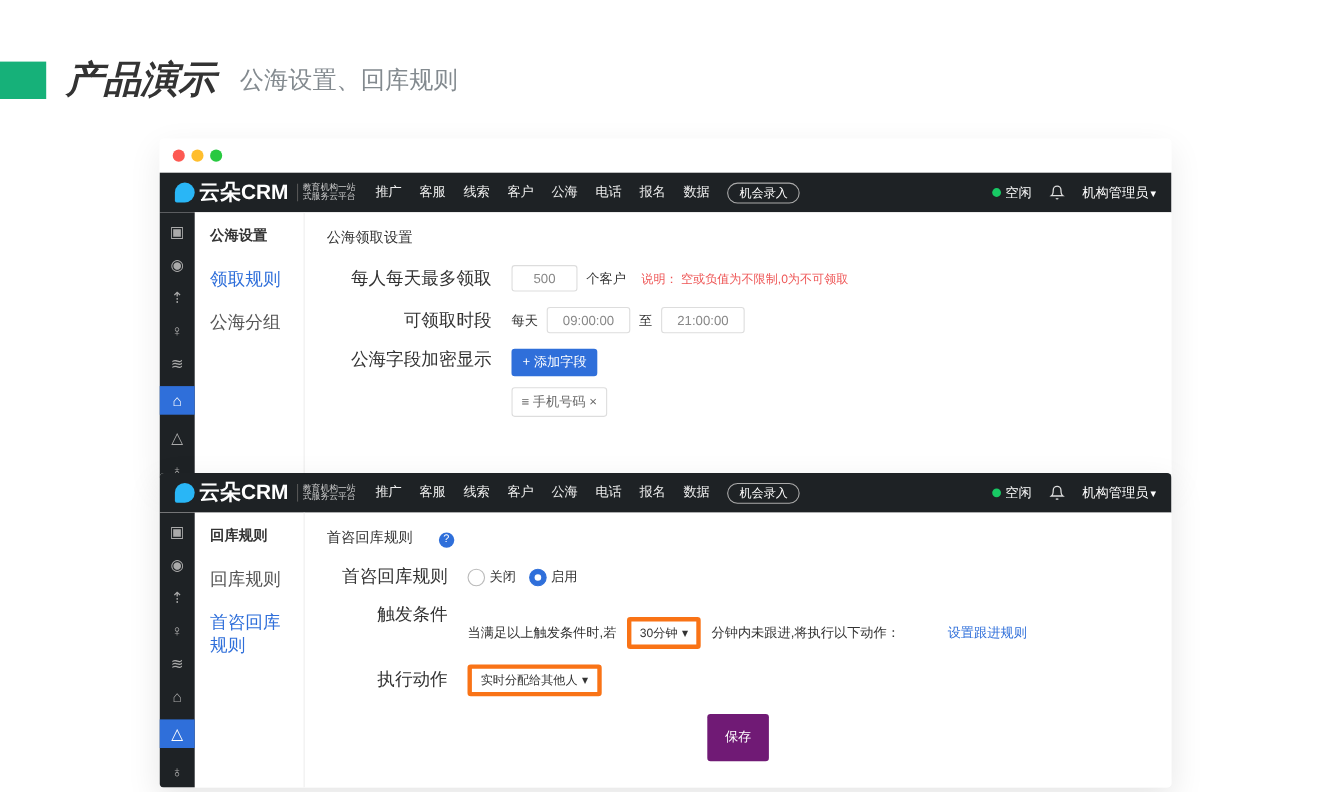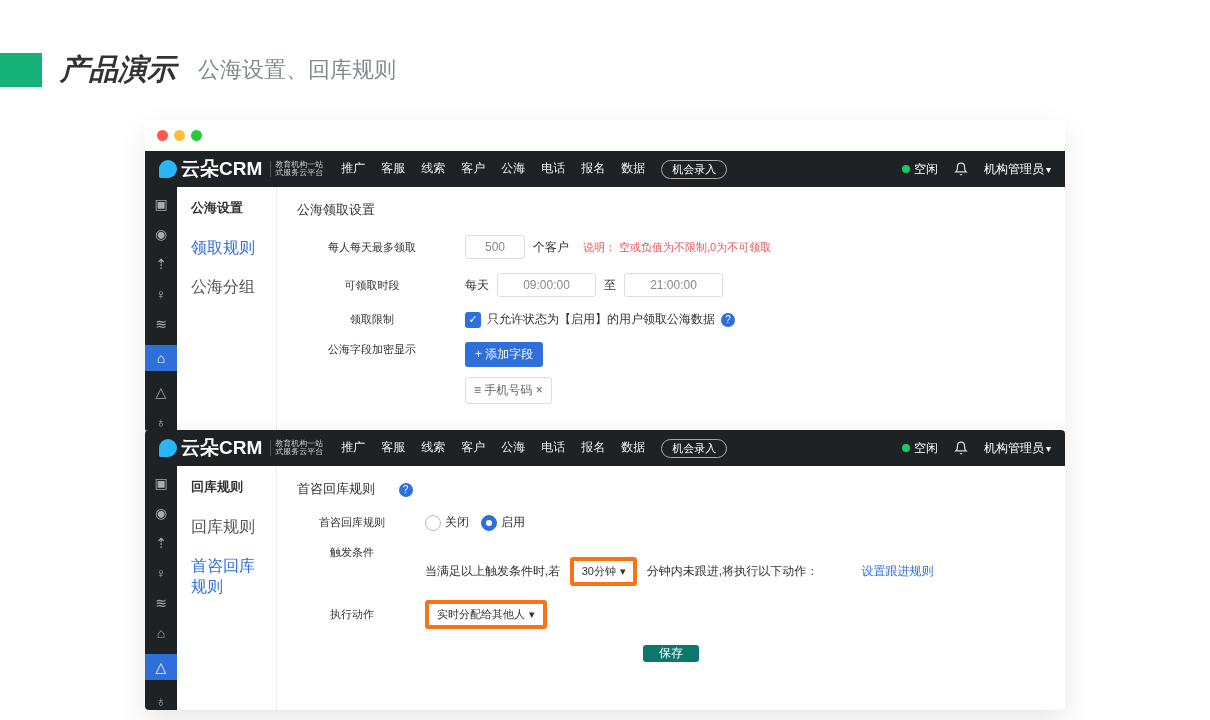--- a/index.html
+++ b/index.html
@@ -16,21 +16,21 @@
       display: flex;
       align-items: center;
       padding: 50px 0 0 0;
     }
     .slide-accent {
       width: 42px;
       height: 34px;
       background: #16b179;
     }
     .slide-title {
-      font-size: 29px;
+      font-size: 34px;
       font-weight: 800;
       margin-left: 18px;
       color: #333;
       font-style: italic;
     }
     .slide-sub {
       font-size: 22px;
       margin-left: 22px;
       color: #838a8f;
     }
@@ -87,42 +87,42 @@
     .sidebar2 {
       width:100px; border-right:1px solid #eee; font-size:13px;
     }
     .sidebar2 .head { font-weight:600; padding:12px 14px; font-size:13px; }
     .sidebar2 .item { padding:9px 14px; font-size:16px; cursor:pointer; color:#555;}
     .sidebar2 .item.active { color:#2f6fda; }
 
     .content { flex:1; padding:14px 20px; font-size:12px; position:relative;}
     .section-title { font-size:13px; font-weight:400; margin-bottom:16px;}
     .form-row { display:flex; align-items:center; margin-bottom:14px; }
-    .form-label { width:150px; text-align:center; margin-right:18px; color:#333; font-size:11px;}
+    .form-label { width:150px; text-align:right; margin-right:18px; color:#333; font-size:16px;}
     .input { border:1px solid #ddd; border-radius:3px; padding:4px 8px; font-size:12px; width:60px; text-align:center; color:#888;}
-    .input.wide { width:99px; }
+    .input.wide { width:76px; }
     .hint { margin-left:14px; font-size:11px;}
     .hint .hint-label { color:#e55;}
     .checkbox { width:16px; height:16px; border-radius:3px; background:#2f6fda; display:inline-flex; align-items:center; justify-content:center; color:#fff; font-size:11px; margin-right:6px; cursor:pointer;}
     .checkbox.off { background:#fff; border:1px solid #ccc; }
     .qmark { width:14px; height:14px; border-radius:50%; background:#2f6fda; color:#fff; display:inline-flex; align-items:center; justify-content:center; font-size:10px; margin-left:6px;}
     .btn { padding:4px 10px; border-radius:3px; font-size:12px; cursor:pointer; display:inline-flex; align-items:center; gap:2px; }
     .btn-primary { background:#2f6fda; color:#fff; }
     .tag { display:inline-flex; align-items:center; border:1px solid #ddd; border-radius:3px; padding:4px 8px; font-size:12px; color:#666; gap:4px;}
 
     .window2 {
       position:absolute; top:430px; left:50%; transform:translateX(-50%);
       width:920px; box-shadow:0 10px 30px rgba(0,0,0,.10); border-radius:4px; overflow:hidden; background:#fff;
     }
     .radio { width:16px; height:16px; border-radius:50%; border:1px solid #bbb; display:inline-flex; align-items:center; justify-content:center; margin-right:4px; cursor:pointer;}
     .radio.on { border-color:#2f6fda; background:#2f6fda; }
     .radio.on::after { content:''; width:6px; height:6px; background:#fff; border-radius:50%;}
     .select { border:4px solid #f97316; border-radius:3px; padding:3px 8px; font-size:11px; display:inline-flex; align-items:center; gap:4px; cursor:pointer; }
     .link { color:#2f6fda; cursor:pointer; }
-    .btn-save { background:#0f766e; color:#fff; padding:0 16px; border-radius:3px; font-size:12px; cursor:pointer; display:inline-block;}
+    .btn-save { background:#701a75; color:#fff; padding:13px 16px; border-radius:3px; font-size:12px; cursor:pointer; display:inline-block;}
   </style>
 </head>
 <body>
 
 <div class="slide-header">
   <div class="slide-accent"></div>
   <div class="slide-title">产品演示</div>
   <div class="slide-sub">公海设置、回库规则</div>
 </div>
 
@@ -199,26 +199,20 @@
       </div>
 
       <div class="form-row">
         <div class="form-label">可领取时段</div>
         <span style="margin-right:8px;">每天</span>
         <input class="input wide" value="09:00:00" style="">
         <span style="margin:0 8px;">至</span>
         <input class="input wide" value="21:00:00" style="">
       </div>
 
-      <div class="form-row">
-        <div class="form-label">领取限制</div>
-        <span class="checkbox">✓</span>
-        <span>只允许状态为【启用】的用户领取公海数据</span>
-        <span class="qmark">?</span>
-      </div>
 
       <div class="form-row" style="align-items:flex-start;">
         <div class="form-label">公海字段加密显示</div>
         <div>
           <span class="btn btn-primary">+ 添加字段</span>
           <div style="margin-top:10px;">
             <span class="tag">≡ 手机号码 ×</span>
           </div>
         </div>
       </div>

